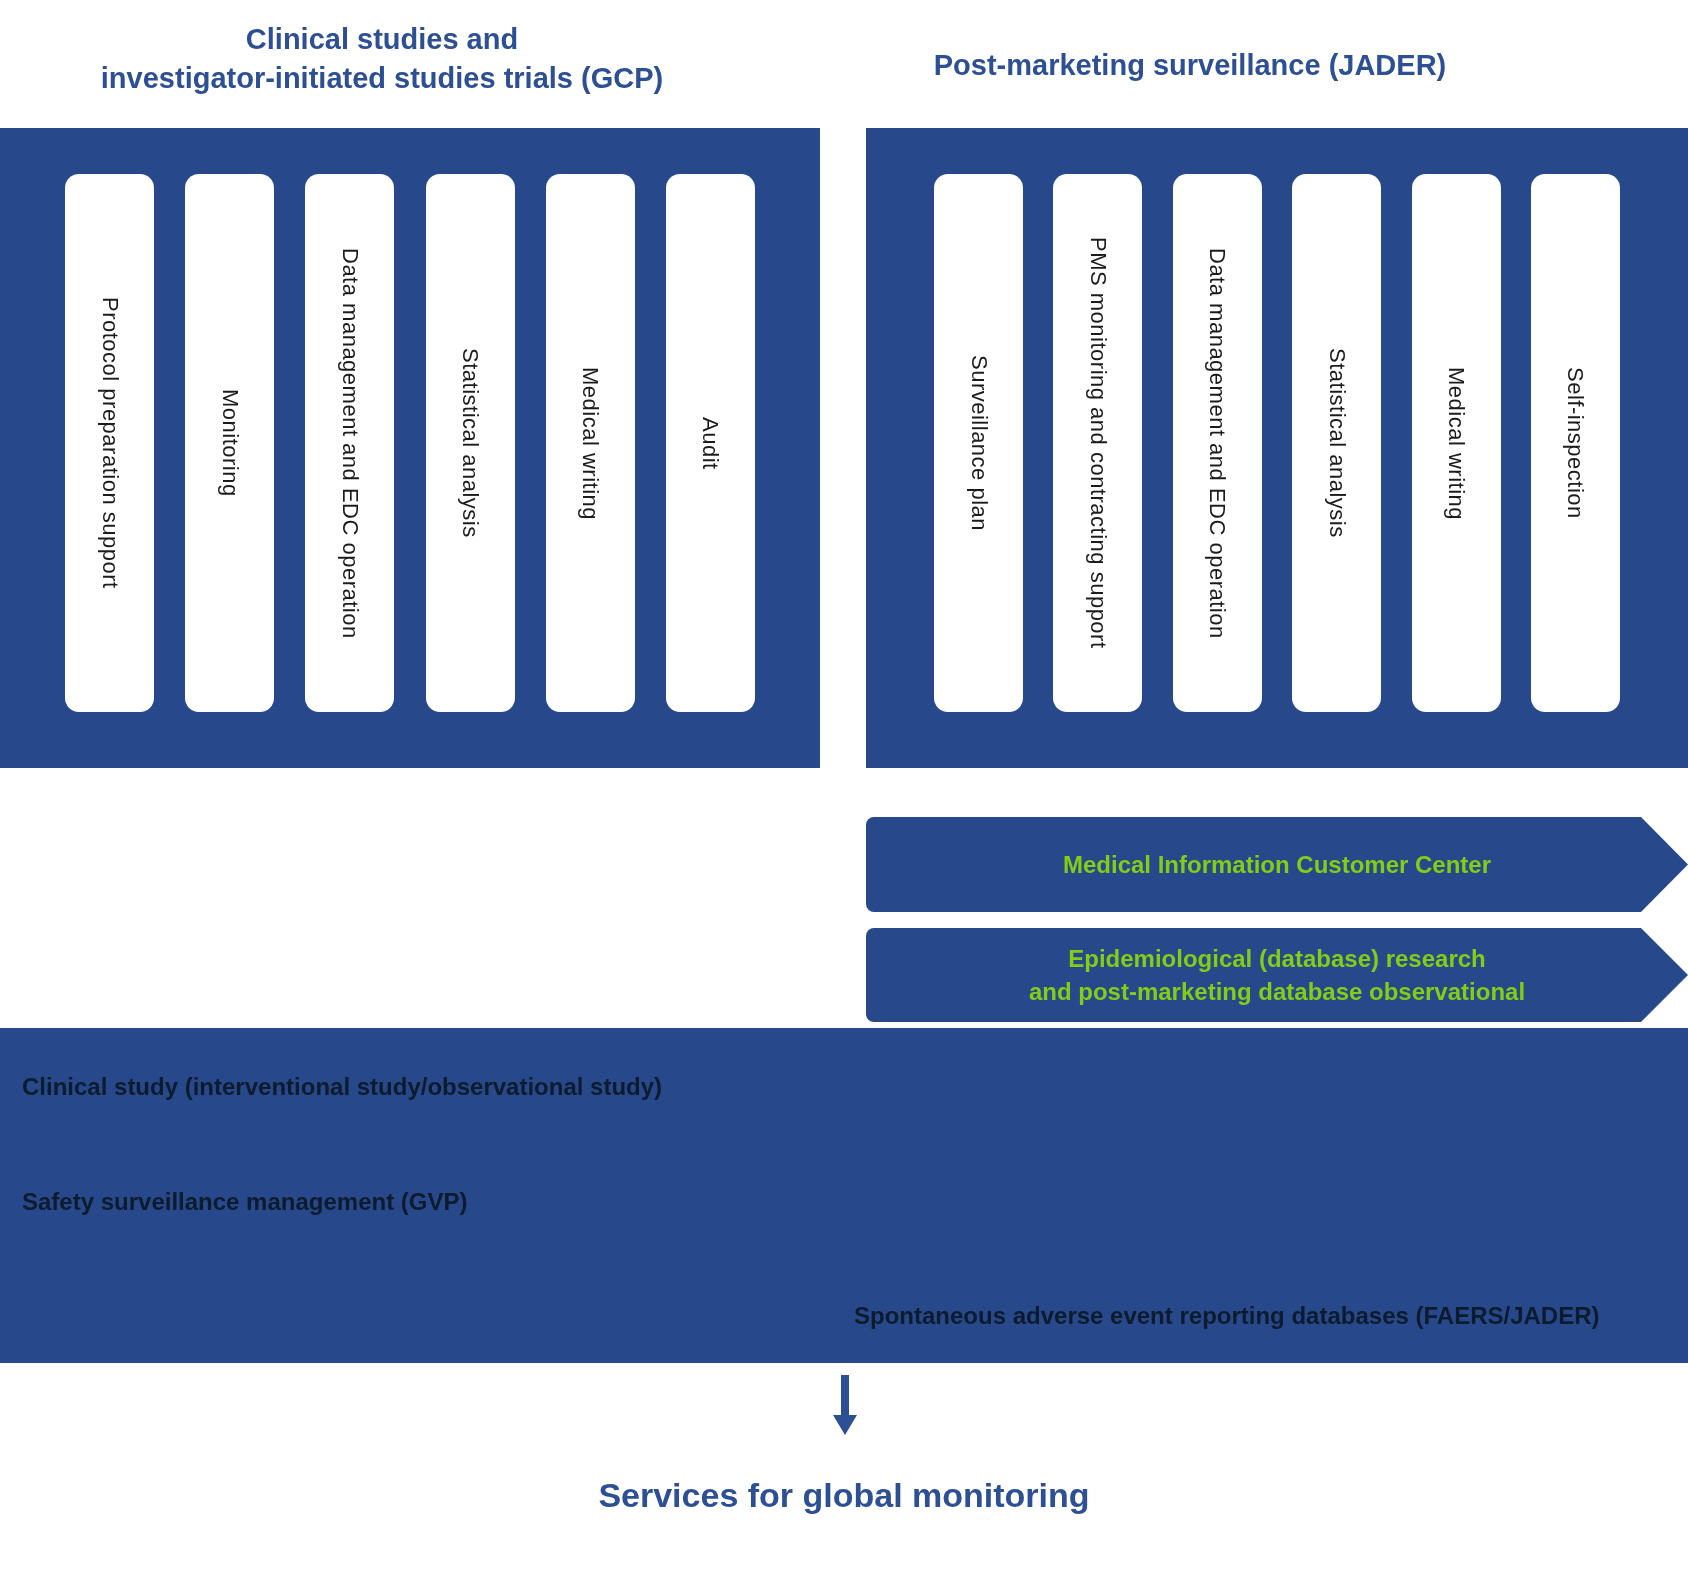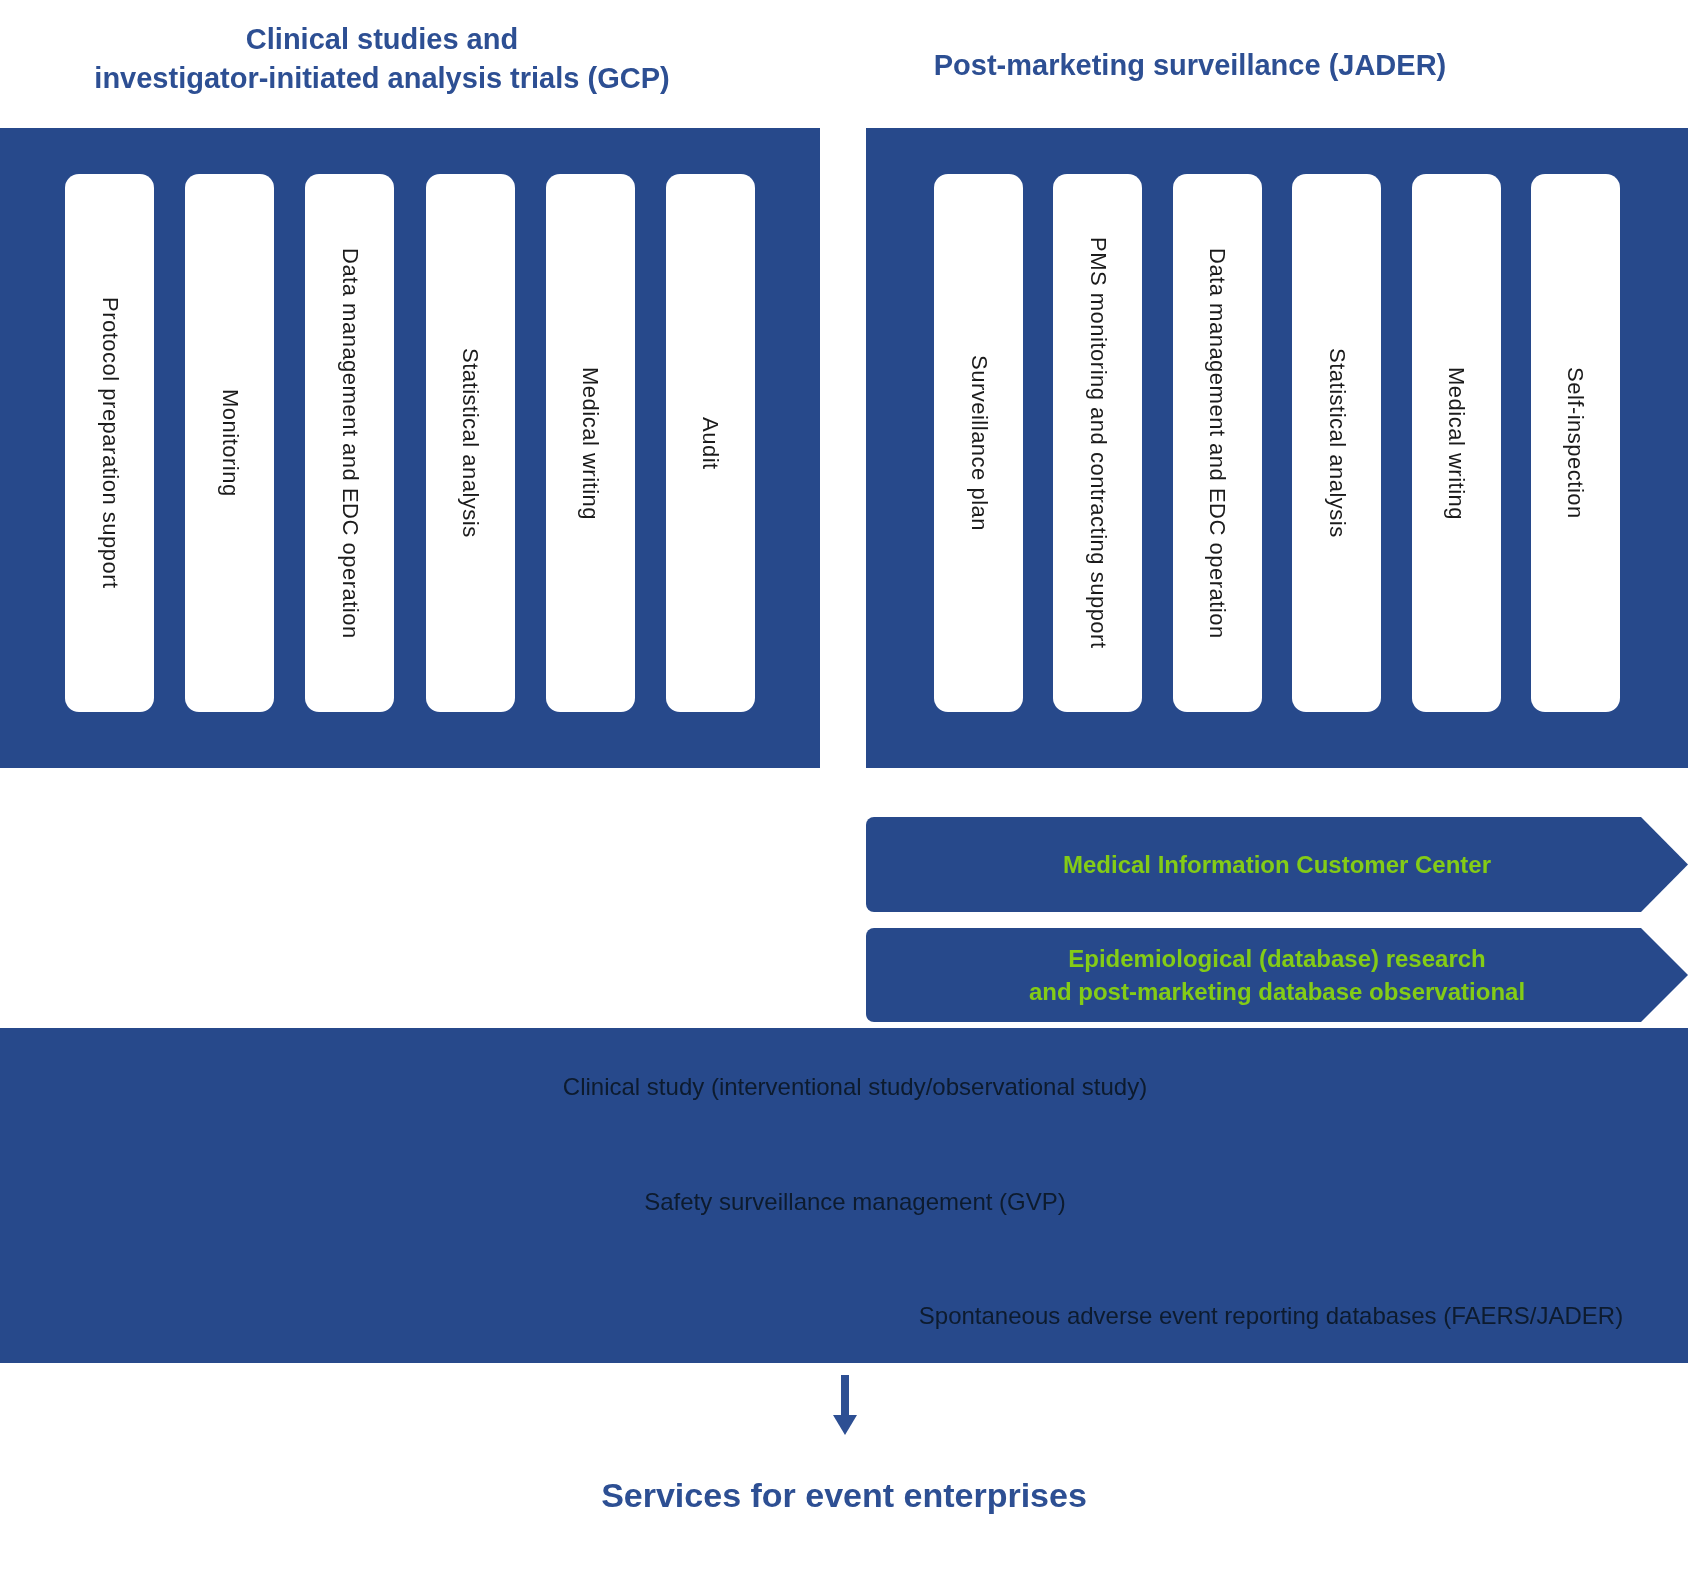--- a/index.html
+++ b/index.html
@@ -43,22 +43,22 @@
   .banner-body span {
     color:#84cc16; font-weight:700; font-size:24px; line-height:33px;
     white-space:nowrap;
   }
   
   .big-section {
     position:absolute; left:0; top:1028px; width:1688px; height:335px;
     background:#27498b;
   }
   .bs-line {
-    position:absolute; height:30px; line-height:30px; text-align:center;
-    color:#0d1b2e; font-weight:400; font-size:24px; white-space:nowrap;
+    position:absolute; height:30px; line-height:30px; 
+    color:#0d1b2e; font-weight:700; font-size:24px; white-space:nowrap;
   }
   .bs-line-1 { left:22px;  right:0;     top:44px;  }
   .bs-line-2 { left:22px;  right:0;     top:159px; }
   .bs-line-3 { left:854px; width:834px; top:273px; }
   
   .down-arrow { position:absolute; left:820px; top:1375px; width:50px; height:60px; }
   .down-arrow .stem {
     position:absolute; left:21px; top:0; width:8px; height:40px; background:#2d4f93;
   }
   .down-arrow .head {
@@ -73,21 +73,21 @@
     white-space:nowrap;
   }
 </style>
 </head>
 <body>
 
 <div class="canvas">
 
   <div class="panel-title left-title">
     <div>Clinical studies and</div>
-    <div>investigator-initiated analysis trials (GCP)</div>
+    <div>investigator-initiated studies trials (GCP)</div>
   </div>
 
   <div class="panel-title right-title">Post-marketing surveillance (JADER)</div>
 
   <div class="panel panel-left">
     <div class="vcard">
       <span>Protocol preparation support</span>
     </div>
     <div class="vcard">
       <span>Monitoring</span>
@@ -144,15 +144,15 @@
     <div class="bs-line bs-line-1">Clinical study (interventional study/observational study)</div>
     <div class="bs-line bs-line-2">Safety surveillance management (GVP)</div>
     <div class="bs-line bs-line-3">Spontaneous adverse event reporting databases (FAERS/JADER)</div>
   </div>
 
   <div class="down-arrow">
     <div class="stem"></div>
     <div class="head"></div>
   </div>
 
-  <div class="footer-title">Services for event enterprises</div>
+  <div class="footer-title">Services for global monitoring</div>
 
 </div>
 
 </body></html>

